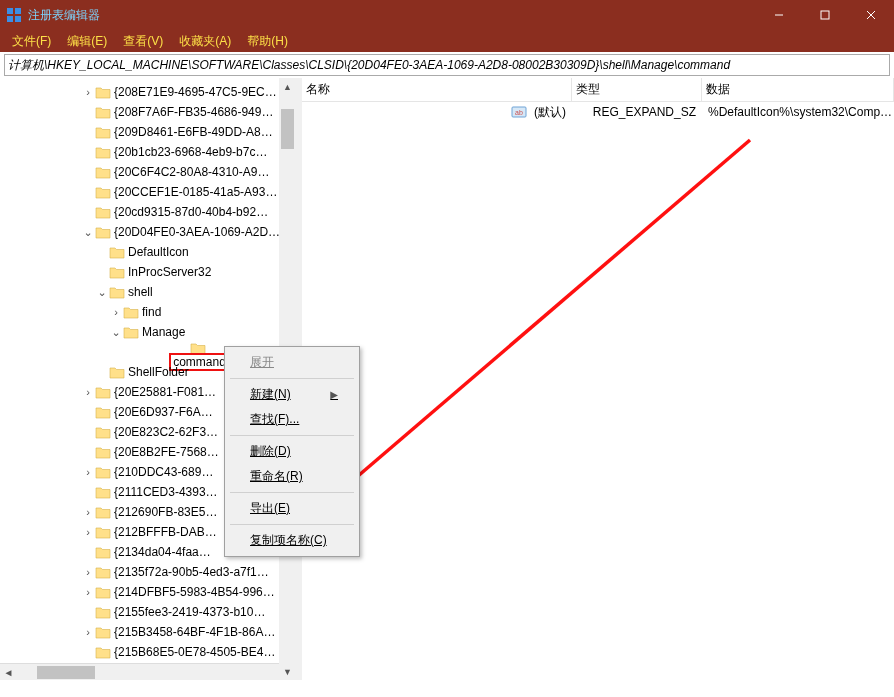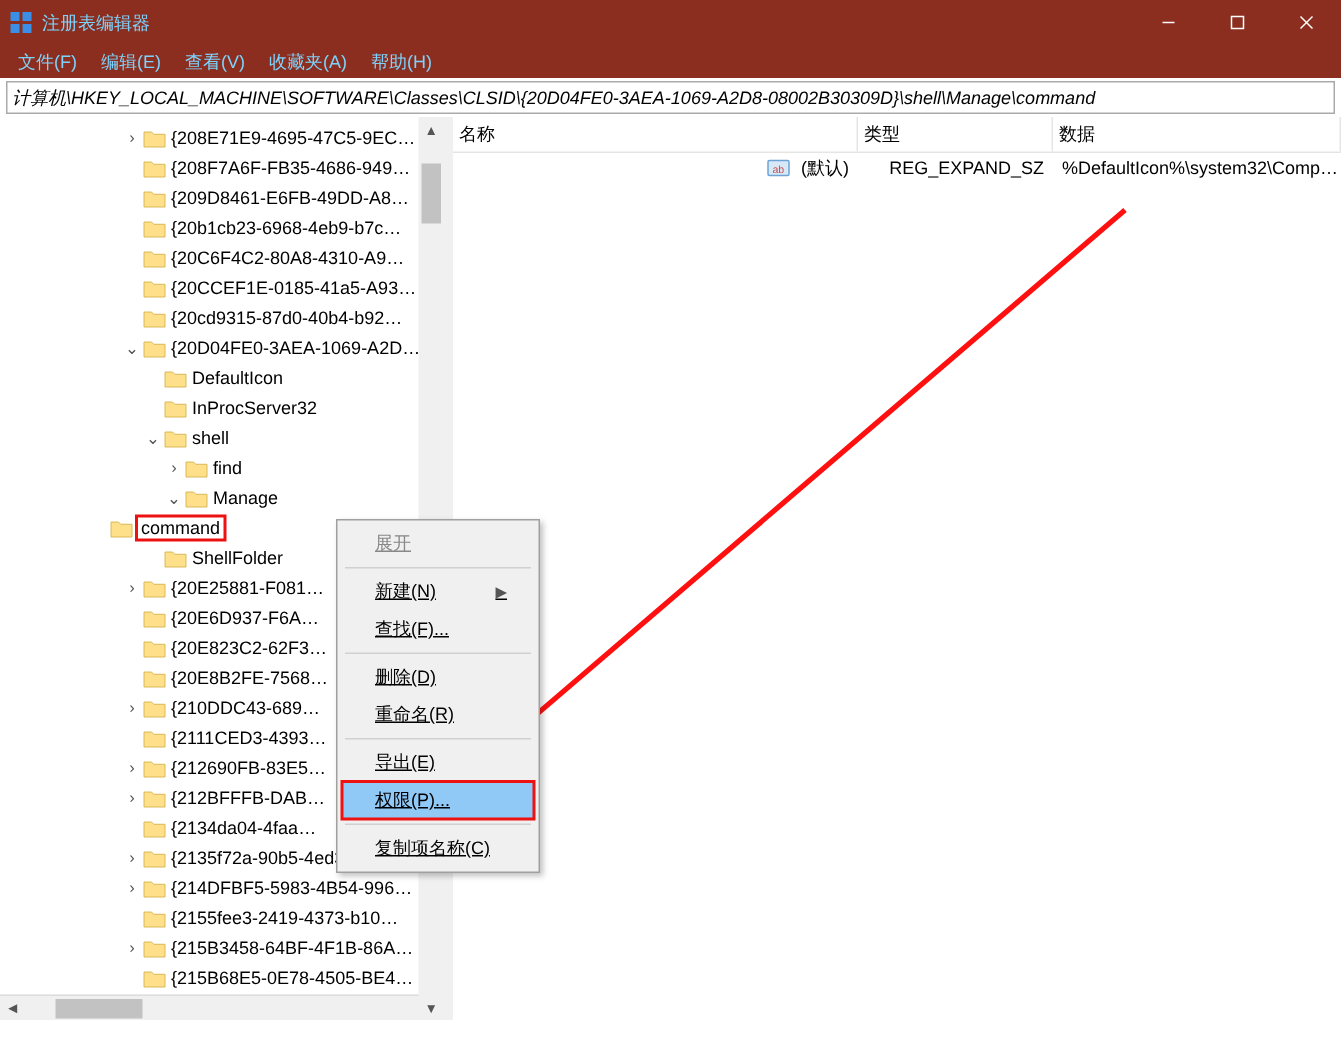--- a/index.html
+++ b/index.html
@@ -3,36 +3,36 @@
 <meta charset="utf-8">
 <style>
   * { box-sizing: border-box; margin: 0; padding: 0; font-family: "Microsoft YaHei", "Segoe UI", sans-serif; }
   body { width: 894px; height: 697px; overflow: hidden; background: #fff; position: relative; }
   .titlebar { height: 30px; background: #8b2e1f; color: #7dd3fc; display: flex; align-items: center; padding-left: 6px; }
   .titlebar .icon { width: 16px; height: 16px; display: inline-flex; align-items: center; justify-content: center; margin-right: 6px; }
   .titlebar .icon svg { display:block; }
   .titlebar .title { font-size: 12px; flex: 1; }
   .winbtns { display: flex; height: 100%; }
   .winbtn { width: 46px; display: flex; align-items: center; justify-content: center; color: #fff; }
-  .menubar { height: 22px; background: #8b2e1f; color: #7dd3fc; display: flex; align-items: center; padding: 0 4px; font-size: 12px; }
+  .menubar { height: 22px; background: #8b2e1f; color: #fde047; display: flex; align-items: center; padding: 0 4px; font-size: 12px; }
   .menubar .menuitem { padding: 2px 8px; }
   .addressbar { height: 22px; border: 1px solid #aaa; margin: 2px 4px 2px 4px; background: #fff; display: flex; align-items: center; padding: 0 3px; font-size: 12px; color: #000; white-space: nowrap; overflow: hidden; font-style: italic; }
   .body { display: flex; height: calc(100% - 30px - 22px - 26px - 17px); }
   .tree { width: 296px; border-right: 1px solid #ddd; overflow: hidden; font-size: 12px; position: relative; padding-top: 4px; }
   .tree-row { display: flex; align-items: center; height: 20px; white-space: nowrap; }
   .tree-row .tw { display:inline-block; width:12px; text-align:center; color:#555; font-size:11px; margin-right:1px; }
   .tree-row .fld { display:inline-flex; width:16px; height:14px; margin-right:3px; align-items:center; justify-content:center;}
   .tree-row .fld svg{display:block;}
   .tree-row .lbl { }
   .tree-row.selected { }
   .tree-row.selected .lbl { outline:2px solid #e11; outline-offset:0; background:#fff; padding:0 2px;}
   .indent2 { padding-left: 82px; }
   .indent3 { padding-left: 96px; }
   .indent4 { padding-left: 110px; }
-  .indent5 { padding-left: 60px; }
+  .indent5 { padding-left: 104px; flex-direction: column; }
   .list { flex:1; font-size:12px; overflow:hidden; }
   .list .hdr { display:flex; height:24px; border-bottom:1px solid #e5e5e5; }
   .list .hdr .col { padding:3px 4px; border-right:1px solid #e5e5e5; color:#000; }
   .list .row { display:flex; height:20px; align-items:center; }
   .list .row .cell { padding:0 6px; white-space:nowrap; overflow:hidden;text-align:right; }
   .c1{width:270px;} .c2{width:130px;} .c3{flex:1;}
   .regicon { display:inline-flex; width:16px; height:14px; margin-right:4px; vertical-align:middle; align-items:center; justify-content:center;}
   .regicon svg{display:block;}
   .ctxmenu { position:absolute; left:224px; top:346px; width:136px; background:#f0f0f0; border:1px solid #a0a0a0; box-shadow:2px 2px 4px rgba(0,0,0,0.25); padding:3px; font-size:12px; z-index:20;}
   .ctxmenu .mi { padding:4px 18px 4px 22px; display:flex; justify-content:space-between; align-items:center; color:#000;text-decoration:underline;}
@@ -405,21 +405,20 @@
   <div class="mi">
       <span>新建(N)</span>
       <span class="arrow">▶</span>
     </div>
   <div class="mi">查找(F)...</div>
   <div class="sep"></div>
   <div class="mi">删除(D)</div>
   <div class="mi">重命名(R)</div>
   <div class="sep"></div>
   <div class="mi">导出(E)</div>
-  <div class="mi hi">权限(P)...</div>
   <div class="sep"></div>
   <div class="mi">复制项名称(C)</div>
 </div>
 
 <svg class="annot-arrow" style="left:300px; top:130px;" width="460" height="390">
   <defs>
     <marker id="ah" markerWidth="12" markerHeight="12" refX="2" refY="6" orient="auto">
       <path d="M0,0 L12,6 L0,12 L3,6 Z" fill="#ff1010"></path>
     </marker>
   </defs>

